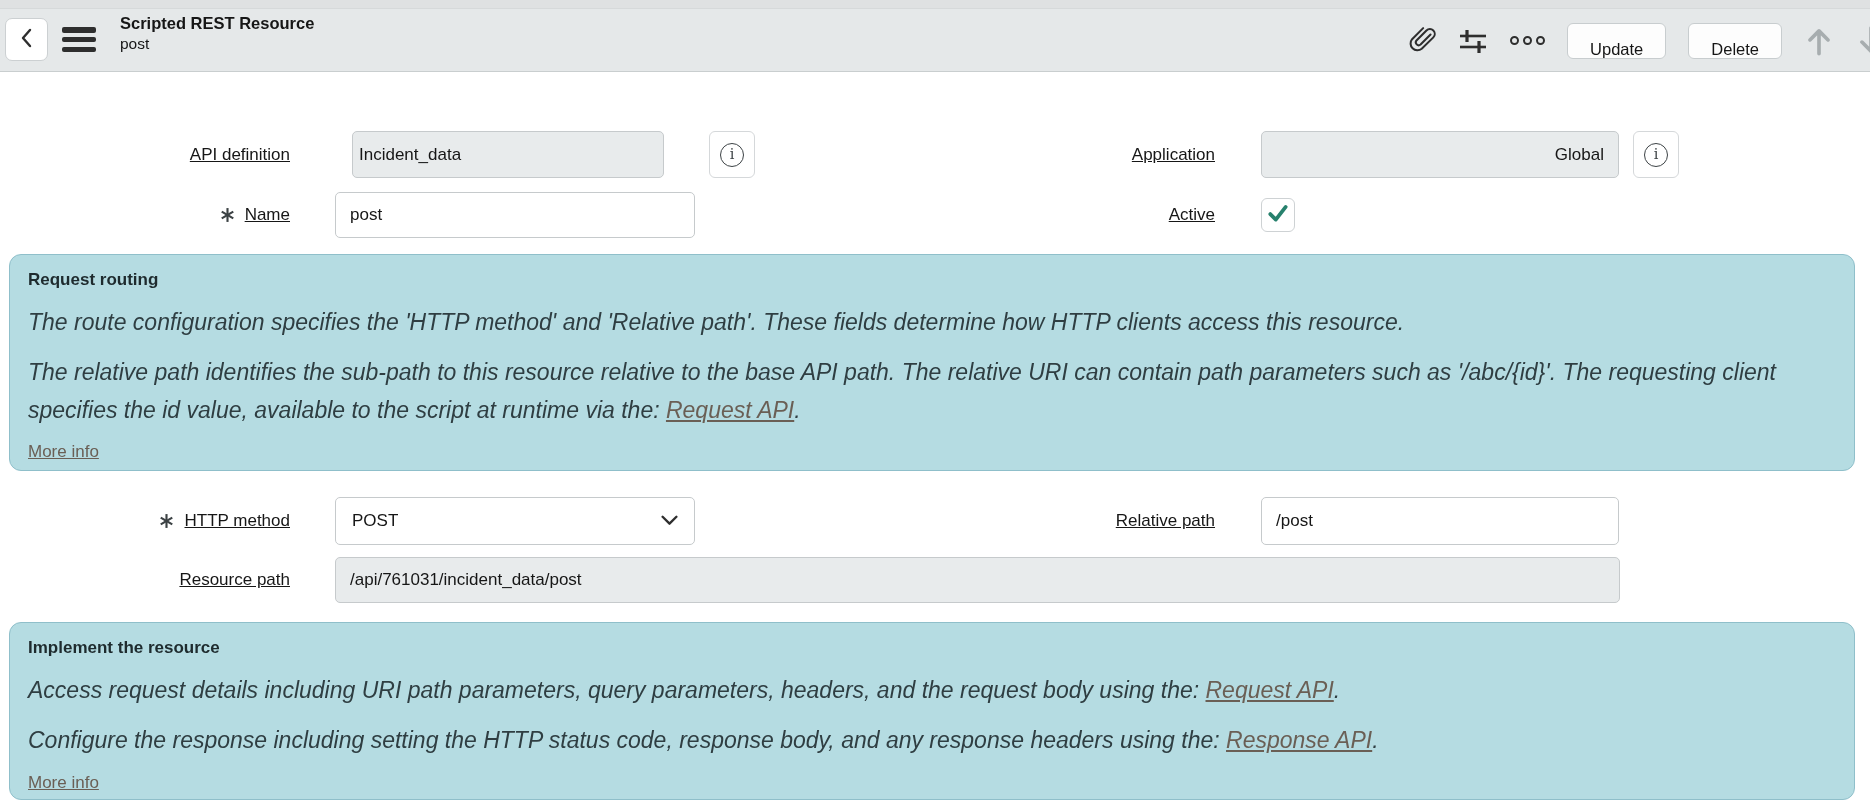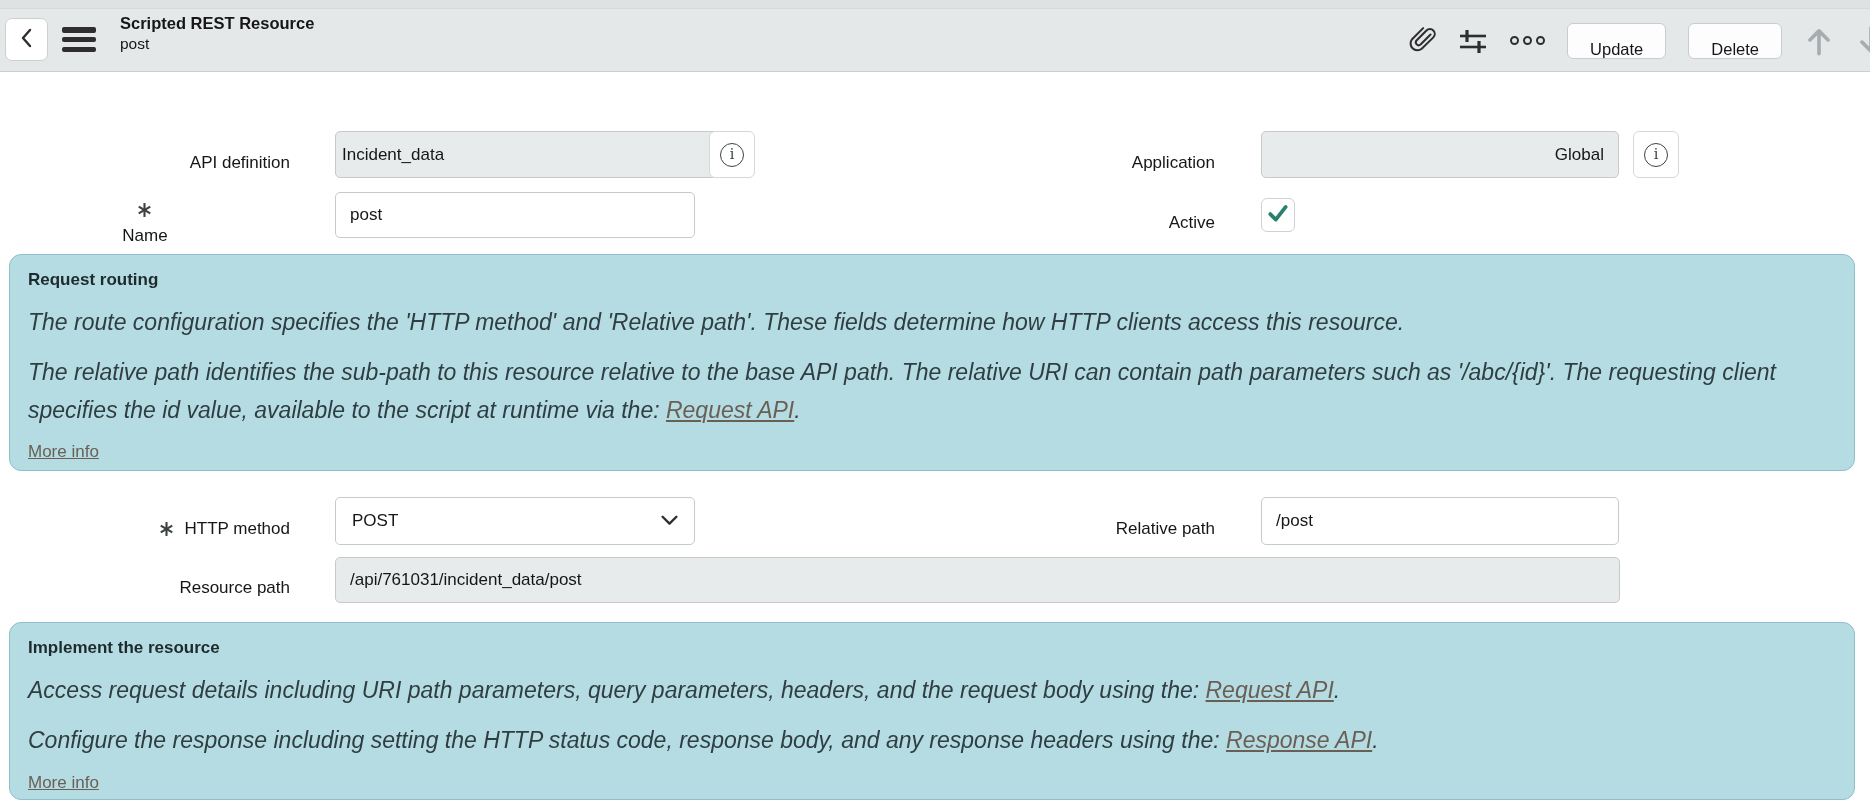--- a/index.html
+++ b/index.html
@@ -24,21 +24,21 @@
   .title-main{font-size:16.5px;font-weight:bold;color:var(--text);}
   .title-sub{font-size:15.5px;color:var(--text);}
   .header-right{position:absolute;right:0;top:9px;height:63px;display:flex;align-items:center;gap:22px;padding-right:0;}
   .hdr-icon{display:flex;align-items:center;justify-content:center;cursor:pointer;}
   .dots{display:flex;gap:4px;align-items:center;}
   .dots i{display:block;width:9px;height:9px;border:2px solid var(--icon-dark);border-radius:50%;}
   .hdr-btn{background:#fdfdfd;border:1px solid #c8cdcf;border-radius:6px;padding:16px 22px;height:36px;font-size:16.5px;font-family:inherit;color:var(--text);cursor:pointer;}
   .arrow-cut{margin-right:-16px;}
   
   .row{position:absolute;left:0;width:1870px;}
-  .flabel{position:absolute;top:8px;height:100%;display:flex;align-items:center;justify-content:flex-end;font-size:17px;color:var(--text);gap:8px;}
+  .flabel{position:absolute;top:0;height:100%;display:flex;align-items:center;justify-content:flex-end;font-size:17px;color:var(--text);gap:8px;text-decoration:underline;}
   .req{display:inline-flex;margin-right:2px;}
   input.fld, .fld-box{
     position:absolute;top:0;height:100%;border:1px solid var(--input-border);border-radius:5px;
     font-family:inherit;font-size:17px;color:var(--text);padding:0 14px;background:#fff;outline:none;
   }
   input.readonly{background:var(--readonly-bg);}
   .info-btn{position:absolute;top:0;height:100%;width:46px;background:#fff;border:1px solid #d5d8da;border-radius:6px;display:flex;align-items:center;justify-content:center;cursor:pointer;}
   .info-circle{width:24px;height:24px;border:1.6px solid #3d4346;border-radius:50%;display:flex;align-items:center;justify-content:center;font-family:"DejaVu Serif",serif;font-size:14.5px;color:#3d4346;line-height:1;}
   .select-box{position:absolute;top:0;height:100%;background:#fff;border:1px solid var(--input-border);border-radius:5px;display:flex;align-items:center;justify-content:space-between;padding:0 16px;font-size:17px;cursor:pointer;}
   .checkbox{position:absolute;width:34px;height:34px;background:#fff;border:1px solid #ced2d4;border-radius:6px;display:flex;align-items:center;justify-content:center;cursor:pointer;}
@@ -103,33 +103,33 @@
     <span class="hdr-icon arrow-cut">
       <svg width="30" height="32" viewBox="0 0 26 30">
           <path d="M13 3 V23 M4.5 16 L13 24.5 L21.5 16" fill="none" stroke="#a7adaf" stroke-width="3.4" stroke-linecap="round" stroke-linejoin="round"></path>
         </svg>
     </span>
   </div>
 </div>
 
 <div class="row" style="top:131px;height:47px;">
   <div class="flabel" style="left:0;width:290px;">API definition</div>
-  <input class="fld readonly" style="left: 335px; width: 403px; padding-left: 6px;" readonly="" value="Incident_data">
+  <input class="fld readonly" style="left: 352px; width: 312px; padding-left: 6px;" readonly="" value="Incident_data">
   <div class="info-btn" style="left:709px;">
     <span class="info-circle">i</span>
   </div>
   <div class="flabel" style="left:900px;width:315px;">Application</div>
   <input class="fld readonly" style="left: 1261px; width: 358px; text-align: right;" readonly="" value="Global">
   <div class="info-btn" style="left:1633px;">
     <span class="info-circle">i</span>
   </div>
 </div>
 
 <div class="row" style="top:192px;height:46px;">
-  <div class="flabel" style="left:0;width:290px;flex-direction:column;">
+  <div class="flabel" style="left:0;width:290px;">
     <span class="req">
       <svg width="15" height="16" viewBox="0 0 14 15">
         <line x1="7" y1="1" x2="7" y2="14" stroke="#3c4244" stroke-width="2"></line>
         <line x1="1.6" y1="4.3" x2="12.4" y2="10.7" stroke="#3c4244" stroke-width="2"></line>
         <line x1="12.4" y1="4.3" x2="1.6" y2="10.7" stroke="#3c4244" stroke-width="2"></line>
       </svg>
     </span>
     <span>Name</span>
   </div>
   <input class="fld" style="left: 335px; width: 360px;" value="post">

